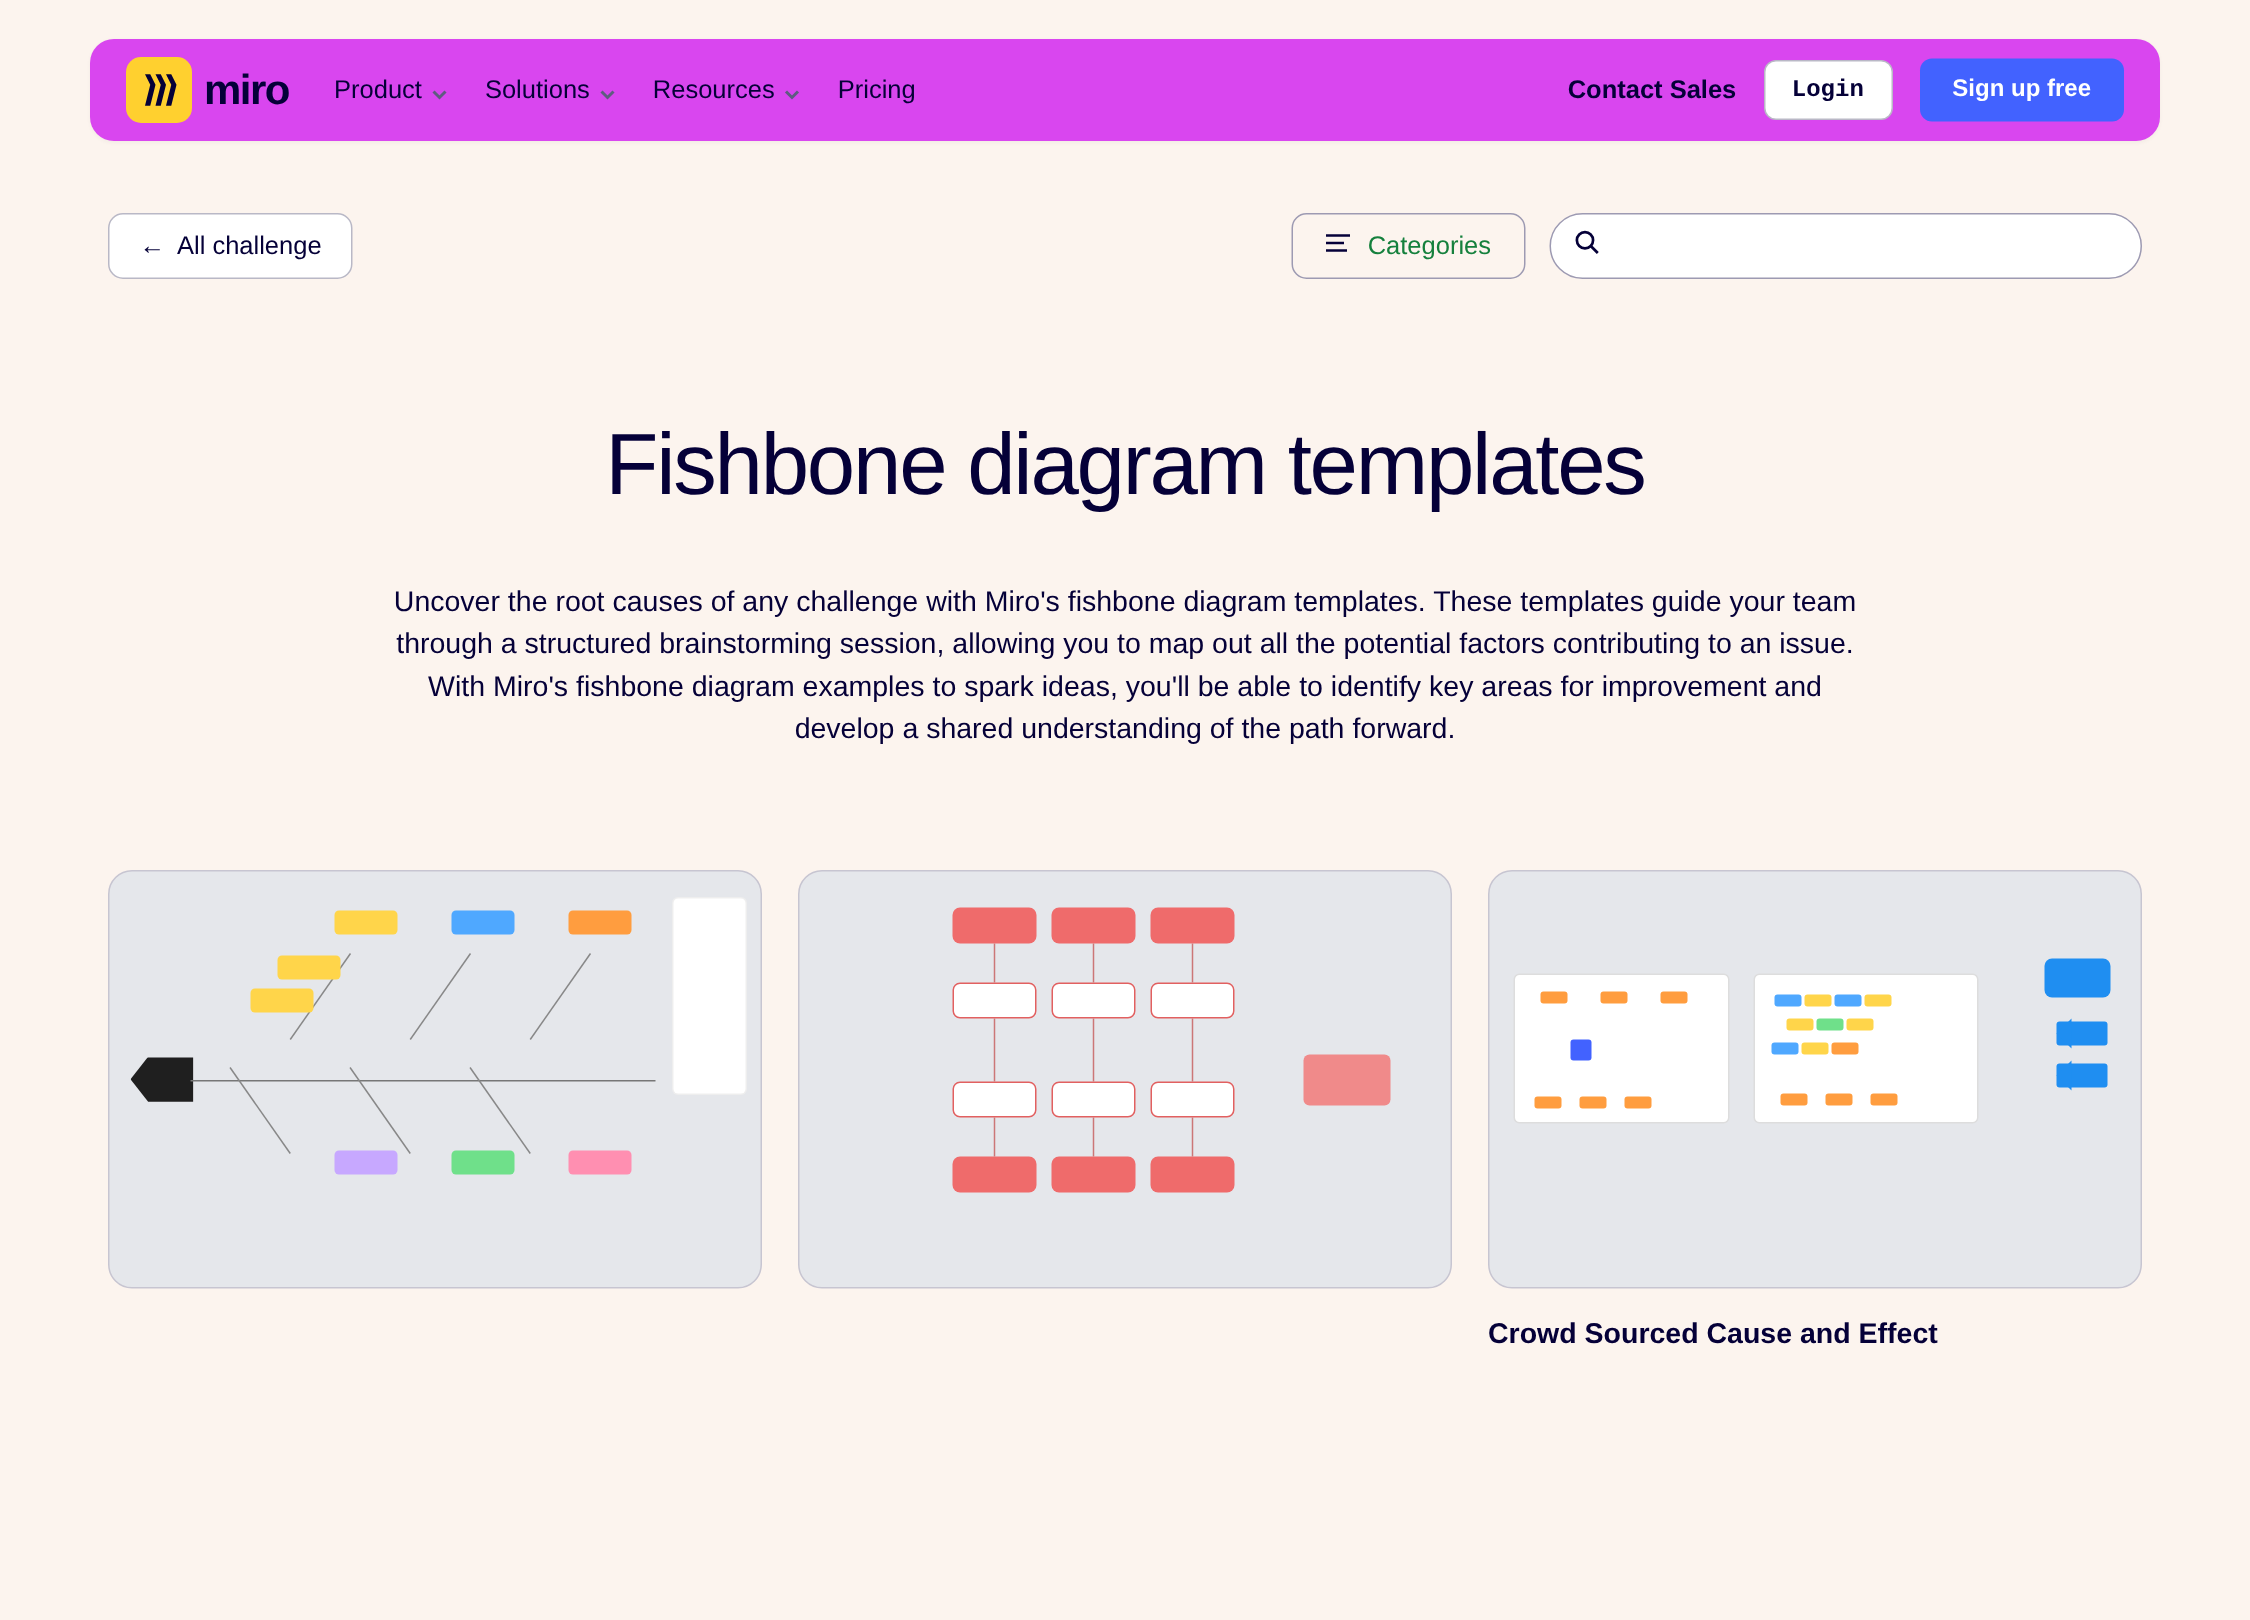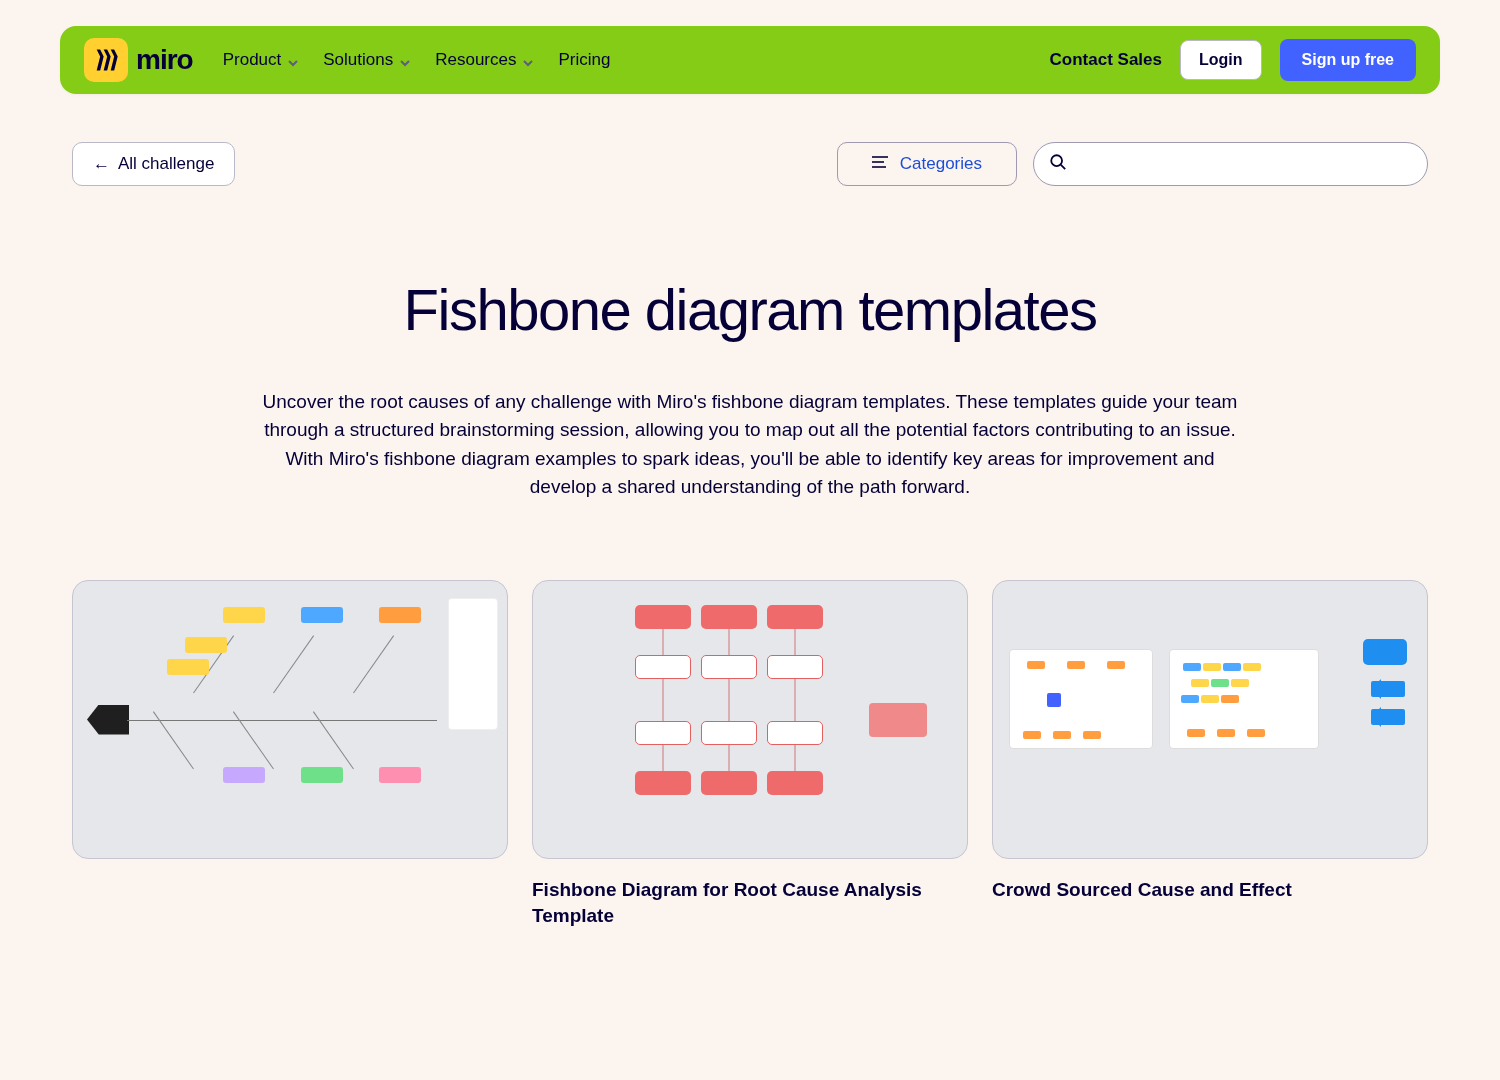--- a/index.html
+++ b/index.html
@@ -4,21 +4,21 @@
 <style>
 * { margin: 0; padding: 0; box-sizing: border-box; }
 body {
   font-family: -apple-system, BlinkMacSystemFont, "Segoe UI", Helvetica, Arial, sans-serif;
   background: #fcf4ee;
   color: #050038;
   width: 1500px;
   min-height: 1080px;
 }
 .header {
-  background: #84cc16;
+  background: #d946ef;
   border-radius: 16px;
   margin: 26px 60px 0;
   height: 68px;
   display: flex;
   align-items: center;
   padding: 0 24px;
   justify-content: space-between;
   box-shadow: 0 1px 3px rgba(0,0,0,0.04);
 }
 .header-left { display: flex; align-items: center; gap: 30px; }
@@ -32,39 +32,39 @@
 .nav-item {
   display: flex; align-items: center; gap: 6px;
   font-size: 17px; font-weight: 500; color: #050038; cursor: pointer;
 }
 .chev { width: 12px; height: 12px; display:inline-block; }
 .chev svg { stroke: #5f5c80; stroke-width: 2; fill: none; }
 .header-right { display: flex; align-items: center; gap: 18px; }
 .link-plain { font-size: 17px; font-weight: 600; color: #050038; cursor: pointer; text-align: center; }
 .btn-outline {
   border: 1px solid #b9b8c6; background: #fff; border-radius: 8px;
-  padding: 10px 18px; font-size: 16px; font-weight: 600; color:#050038; cursor:pointer;
+  padding: 10px 18px; font-size: 16px; font-weight: 600; color:#050038; cursor:pointer;font-family:Liberation Mono, monospace;
 }
 .btn-primary {
   background: #4262ff; color:#fff; border:none; border-radius: 8px;
   padding: 12px 22px; font-size: 16px; font-weight: 600; cursor:pointer;text-align:right;
 }
 .subbar {
   margin: 48px 72px 0;
   display: flex; align-items: center; justify-content: space-between;
 }
 .back-btn {
   border: 1px solid #b9b8c6; background: #fff; border-radius: 10px;
   padding: 11px 20px; font-size: 17px; font-weight: 500; color:#050038;
   display:flex; align-items:center; gap:8px; cursor:pointer;
 }
 .sub-right { display:flex; align-items:center; gap: 16px; }
 .cat-btn {
   border: 1px solid #9d9ab2; background: transparent; border-radius: 10px;
-  padding: 11px 34px; font-size: 17px; font-weight: 500; color:#1d4ed8;
+  padding: 11px 22px; font-size: 17px; font-weight: 500; color:#15803d;
   display:flex; align-items:center; gap:12px; cursor:pointer;margin-left:29px;
 }
 .search-wrap {
   position: relative; width: 395px; height: 44px;
 }
 .search-input {
   width: 100%; height: 100%; border: 1px solid #9d9ab2; border-radius: 22px;
   background: #fff; padding: 0 18px 0 46px; font-size: 16px; outline: none;
 }
 .search-icon { position:absolute; left:16px; top:50%; transform:translateY(-50%); }
@@ -228,21 +228,20 @@
             <line x1="30" y1="52" x2="30" y2="94"></line>
             <line x1="96" y1="52" x2="96" y2="94"></line>
             <line x1="162" y1="52" x2="162" y2="94"></line>
             <line x1="30" y1="118" x2="30" y2="144"></line>
             <line x1="96" y1="118" x2="96" y2="144"></line>
             <line x1="162" y1="118" x2="162" y2="144"></line>
           </svg>
         <div class="note"></div>
       </div>
     </div>
-    <h3 class="card-title">Fishbone Diagram for Root Cause Analysis Template</h3>
   </div>
 
   <div class="card">
     <div class="thumb">
       <div class="t3">
         <div class="panel" style="left:16px; top:68px; width:144px; height:100px;"></div>
         <div class="panel" style="left:176px; top:68px; width:150px; height:100px;"></div>
         <div class="bubble"></div>
         <div class="arrow" style="right:22px; top:100px;"></div>
         <div class="arrow" style="right:22px; top:128px;"></div>

